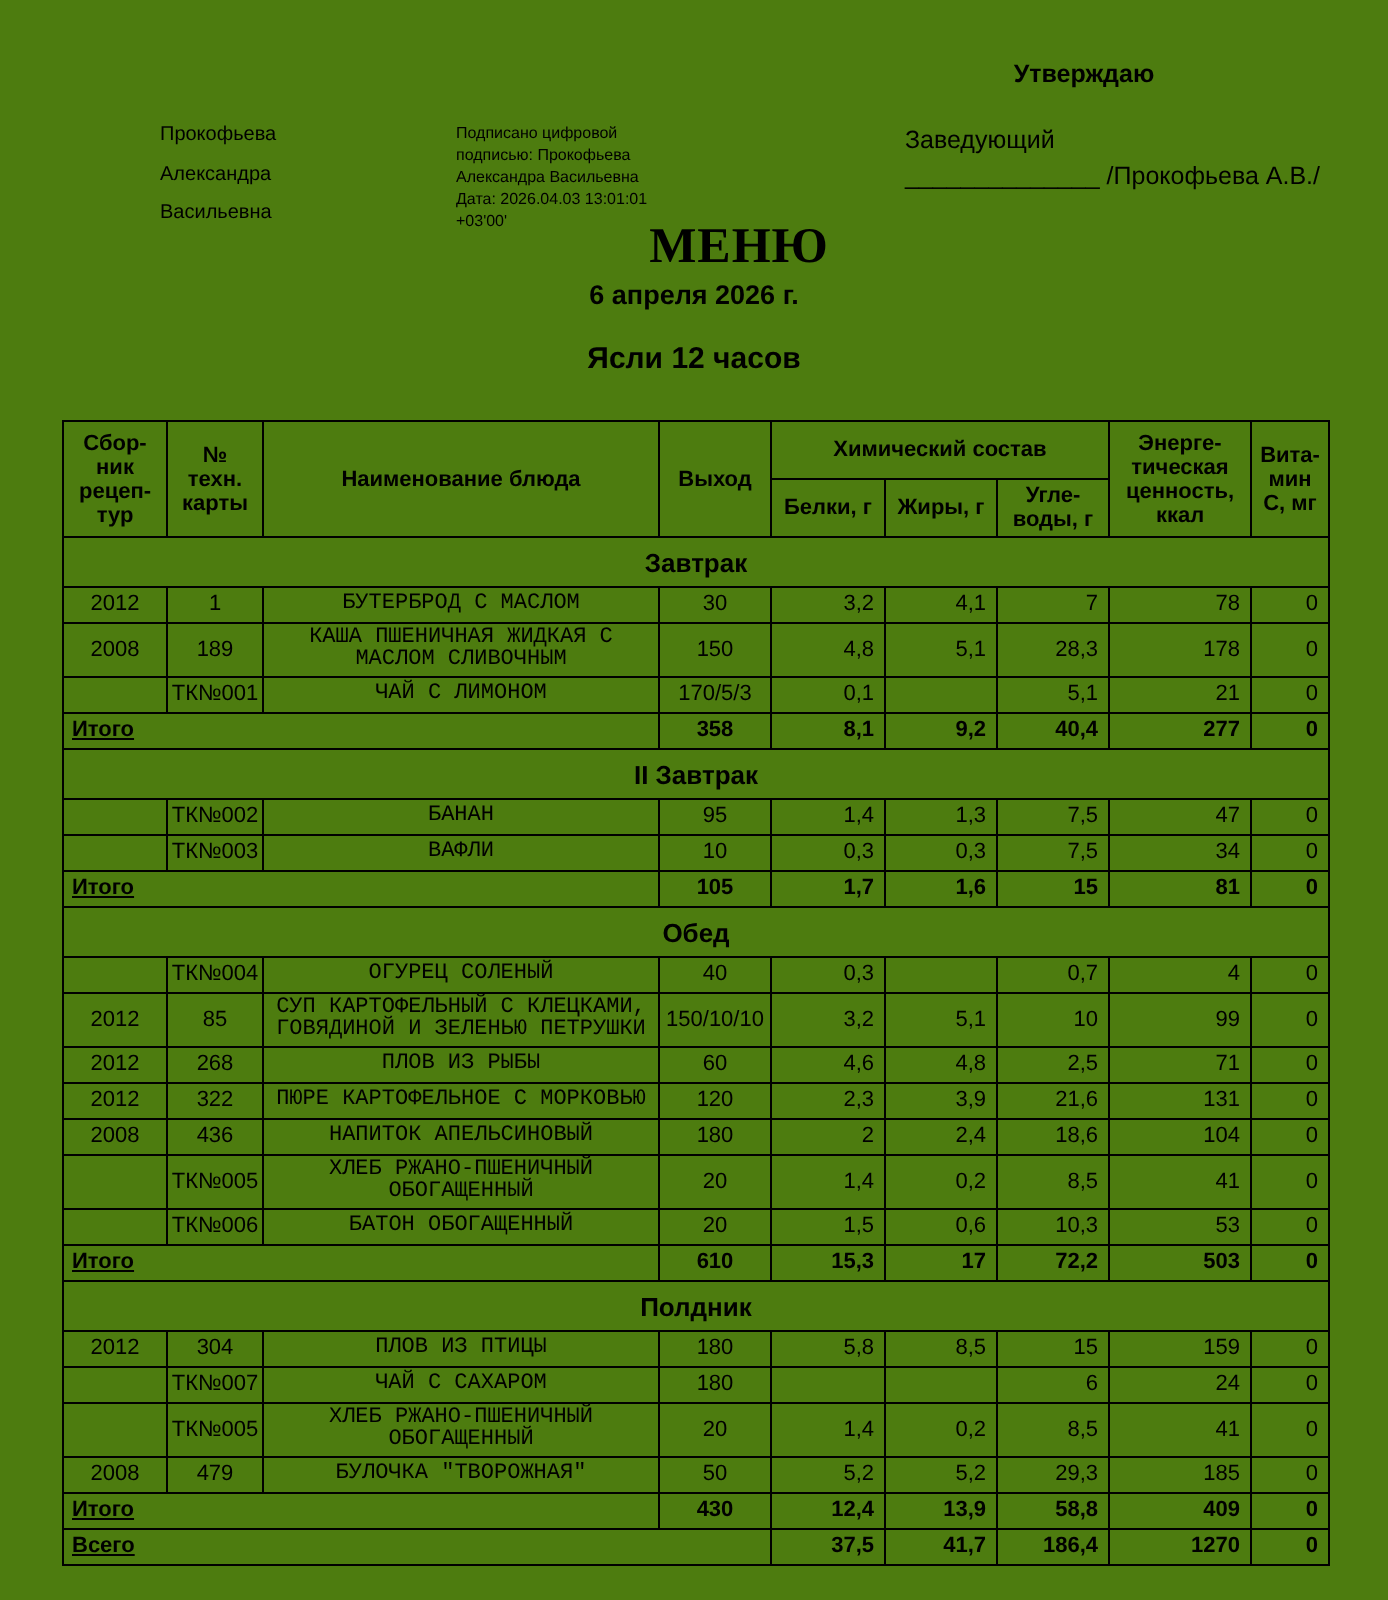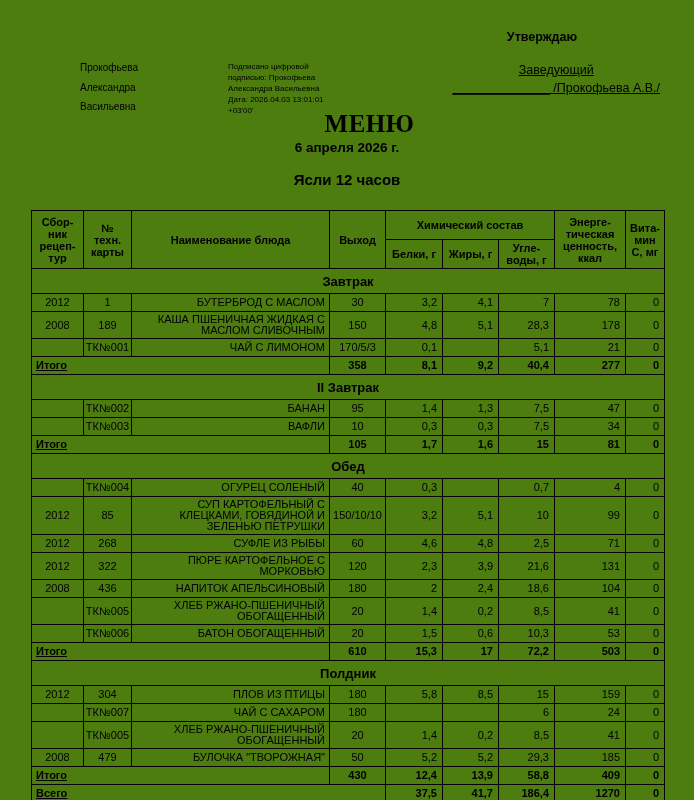--- a/index.html
+++ b/index.html
@@ -12,21 +12,21 @@
 
   .approve {
     position:absolute; top:30px; right:72px; width:160px;
     text-align:center; font-weight:bold; font-size:12.5px;
   }
   .sig-block { position:absolute; top:58px; left:80px; display:flex; gap:14px; }
   .sig-name { width:106px; font-size:10px; line-height:19.5px; }
   .sig-stamp { width:142px; font-size:8px; line-height:11px; padding-top:3px;margin-left:28px; }
   .approver-block {
     position:absolute; top:62px; right:34px;
-    text-align:center; font-size:12.5px; line-height:17.5px;text-decoration:underline;
+    text-align:left; font-size:12.5px; line-height:17.5px;
   }
   .doc-title {
     position:absolute; top:110px; left:0; width:100%;
     text-align:center; font-family:"Liberation Serif", serif;
     font-size:25px; font-weight:bold; letter-spacing:0.5px;padding-left:45px;
   }
   .doc-date {
     position:absolute; top:140px; left:0; width:100%;
     text-align:center; font-size:13.5px; font-weight:bold;
   }
@@ -50,21 +50,21 @@
   .menu-table td { font-size:11px; line-height:11px; padding:2px 4px; }
   tr.data-row { height:18px; }
   tr.total-row { height:18px; }
   tr.total-row td { font-weight:bold; }
   tr.section-row { height:25px; }
   tr.section-row td {
     font-size:13px; line-height:13px; font-weight:bold; text-align:center;
   }
   td.c-center { text-align:center; padding:2px 1px; }
   td.c-right { text-align:right; padding-right:5px; }
-  td.name-cell { text-align:right; padding-left:4px; }
+  td.name-cell { text-align:center; padding-left:4px;font-family:Liberation Mono, monospace; }
   td.label-cell { text-align:left; padding-left:4px;text-decoration:underline; }
 </style>
 </head>
 <body>
 
 <div class="page">
 
   <div class="approve">Утверждаю</div>
 
   <div class="sig-block">
@@ -227,21 +227,21 @@
           <td class="c-center">150/10/10</td>
           <td class="c-right">3,2</td>
           <td class="c-right">5,1</td>
           <td class="c-right">10</td>
           <td class="c-right">99</td>
           <td class="c-right">0</td>
         </tr>
         <tr class="data-row">
           <td class="c-center">2012</td>
           <td class="c-center">268</td>
-          <td class="name-cell">СУФЛЕ ИЗ РЫБЫ</td>
+          <td class="name-cell">ПЛОВ ИЗ РЫБЫ</td>
           <td class="c-center">60</td>
           <td class="c-right">4,6</td>
           <td class="c-right">4,8</td>
           <td class="c-right">2,5</td>
           <td class="c-right">71</td>
           <td class="c-right">0</td>
         </tr>
         <tr class="data-row">
           <td class="c-center">2012</td>
           <td class="c-center">322</td>

